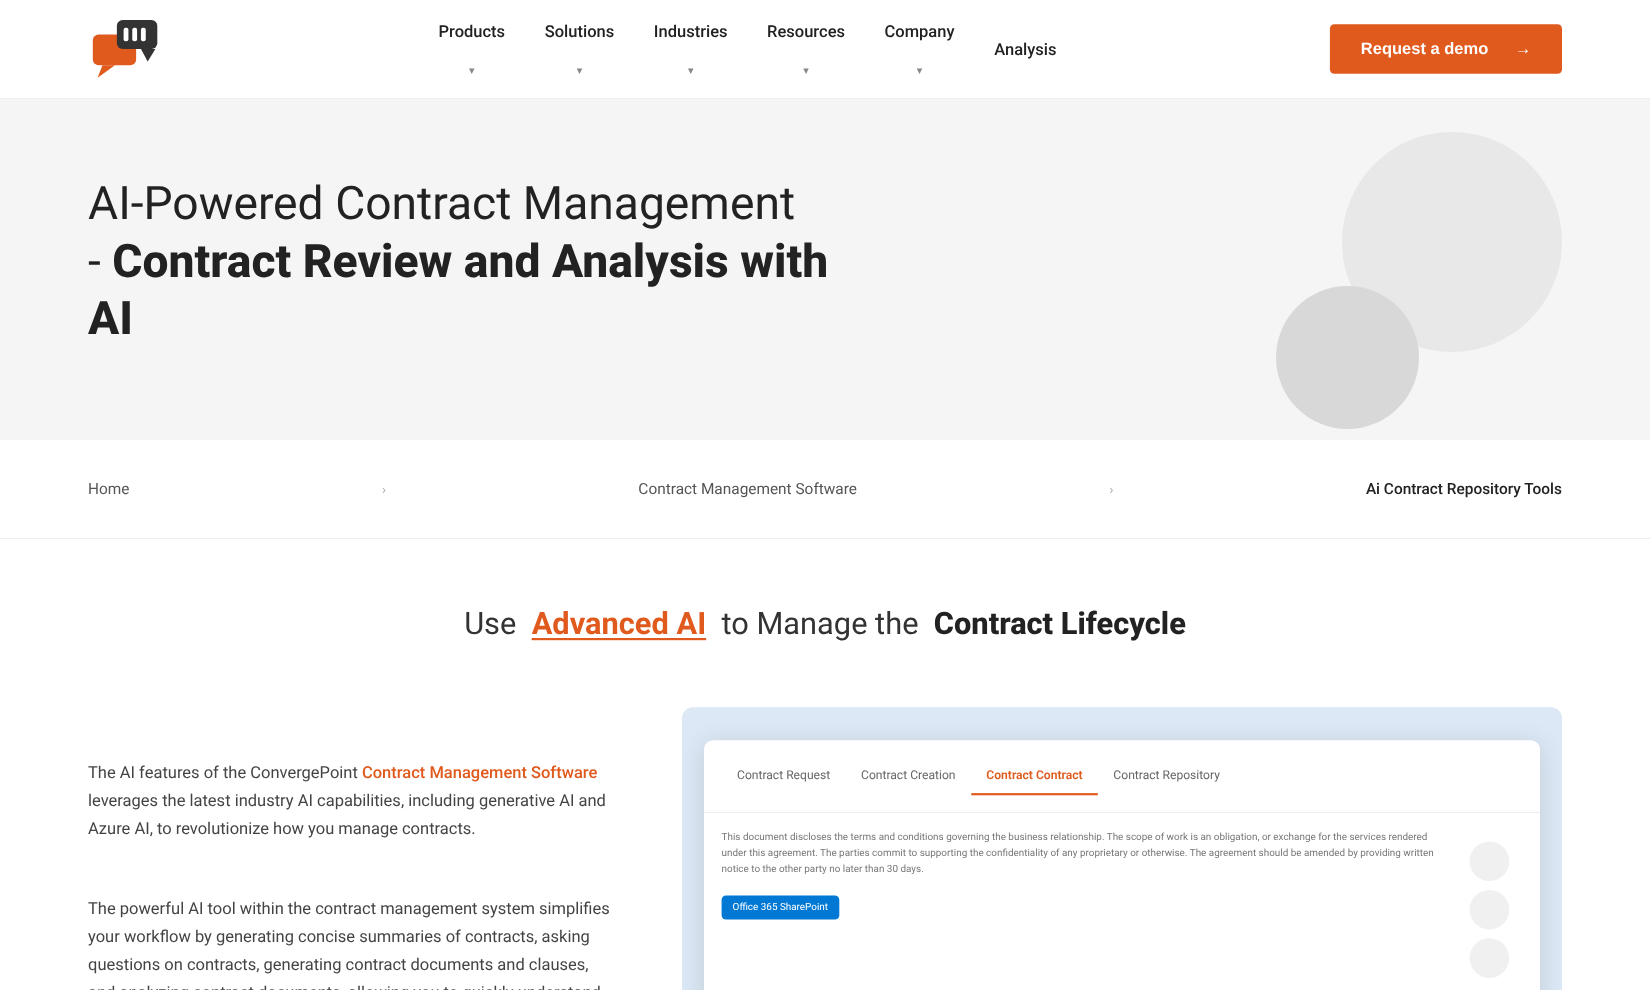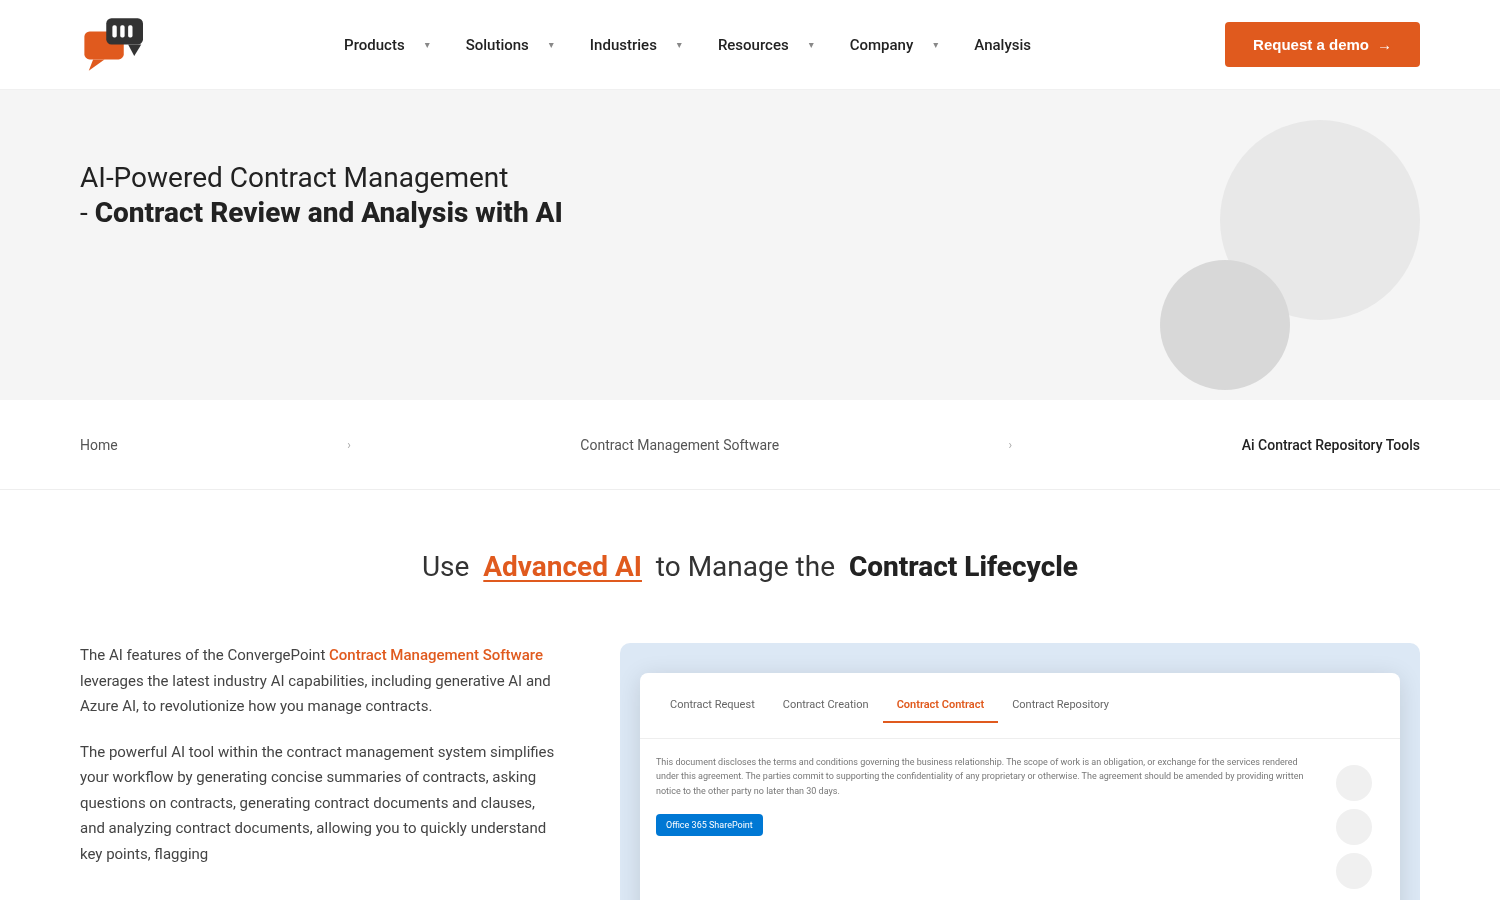--- a/index.html
+++ b/index.html
@@ -36,55 +36,56 @@
       list-style: none;
     }
     .nav-links li {
       font-size: 15px;
       font-weight: 500;
       color: #222;
       cursor: pointer;
       display: flex;
       align-items: center;
       gap: 20px;
+      flex-direction: column;
     }
     .chevron-down {
       font-size: 10px;
       color: #888;
     }
     .nav-cta {
       background: #e05a1e;
       color: #fff;
       border: none;
       padding: 14px 28px;
       border-radius: 4px;
       font-size: 15px;
       font-weight: 600;
       cursor: pointer;
       display: flex;
       align-items: center;
-      gap: 8px;
+      gap: 24px;
       white-space: nowrap;
     }
 
     
     .hero {
       background: #f5f5f5;
       padding: 70px 80px 50px 80px;
       position: relative;
       min-height: 310px;
       overflow: hidden;
     }
     .hero-content {
       max-width: 680px;
       position: relative;
       z-index: 2;
     }
     .hero-title {
-      font-size: 28px;
+      font-size: 42px;
       font-weight: 400;
       color: #222;
       line-height: 1.25;
     }
     .hero-title strong {
       font-weight: 800;
       color: #222;
     }
     
     .hero-decoration {
@@ -172,20 +173,21 @@
     }
     .col-text {
       flex: 0 0 480px;
       max-width: 480px;
     }
     .col-text p {
       font-size: 15px;
       line-height: 1.7;
       color: #444;
       margin-bottom: 20px;
+      margin-top: 47px;
     }
     .col-text p a {
       color: #e05a1e;
       text-decoration: none;
       font-weight: 500;
     }
     .col-image {
       flex: 1;
       background: #dce8f5;
       border-radius: 10px;

